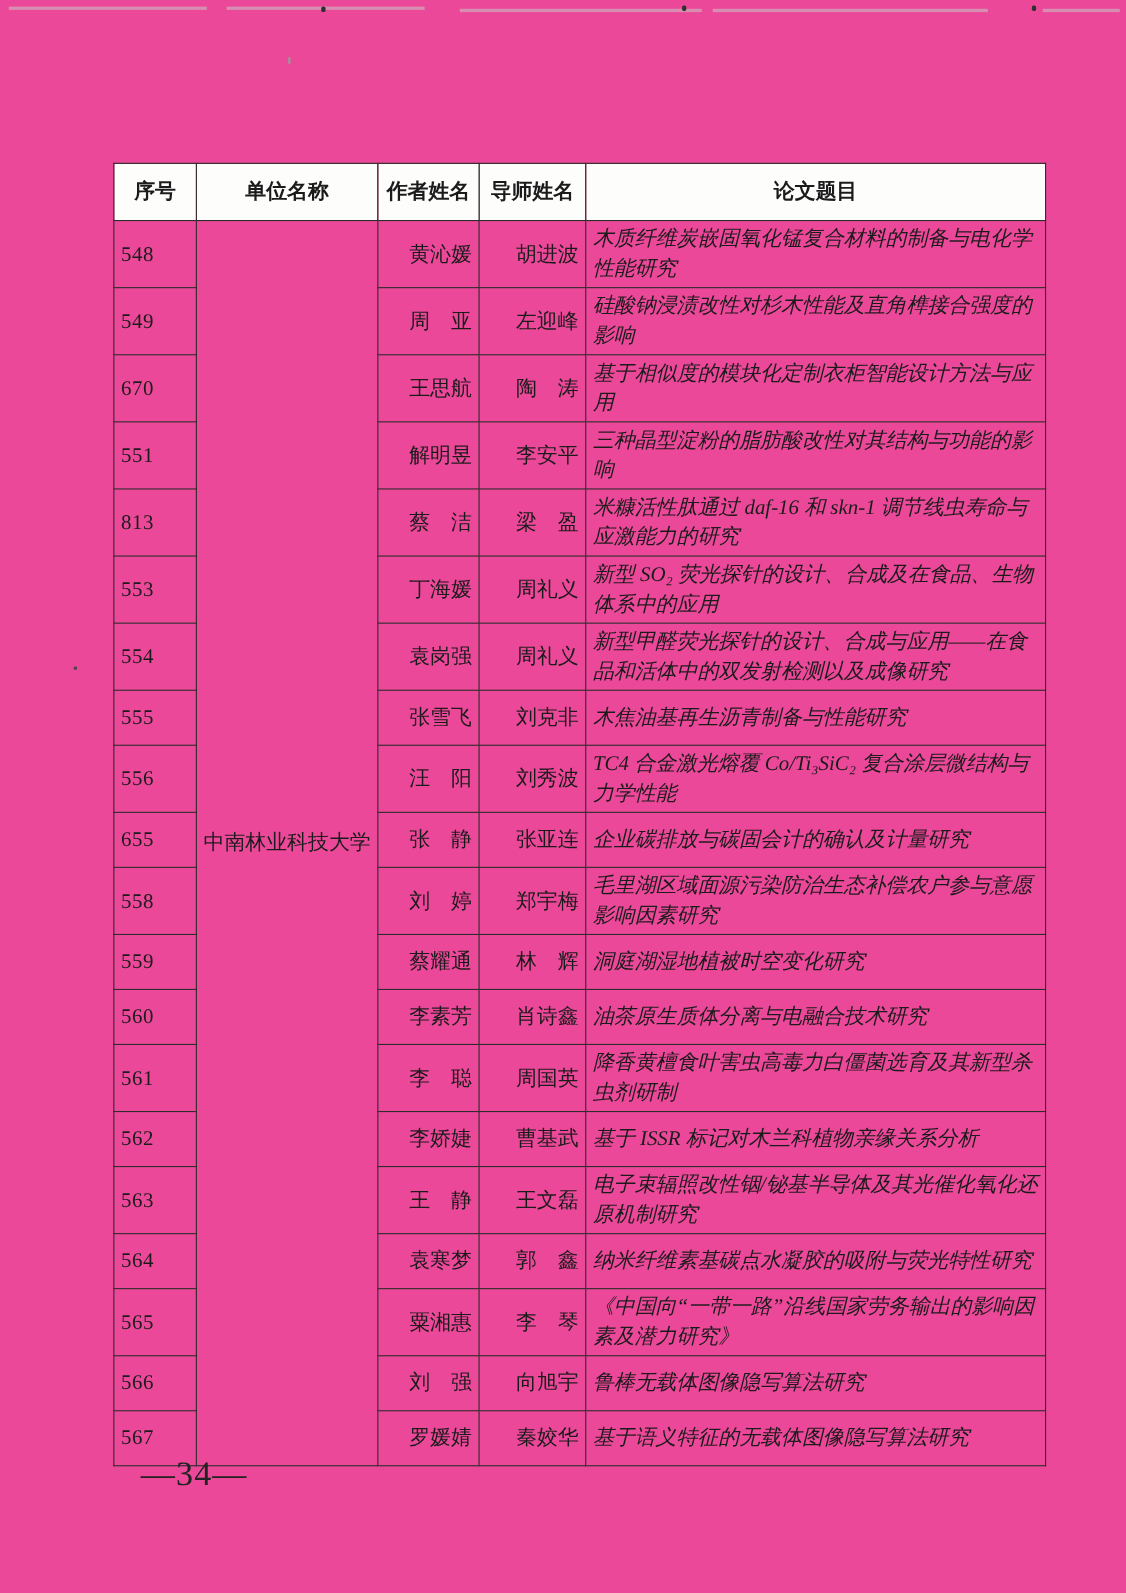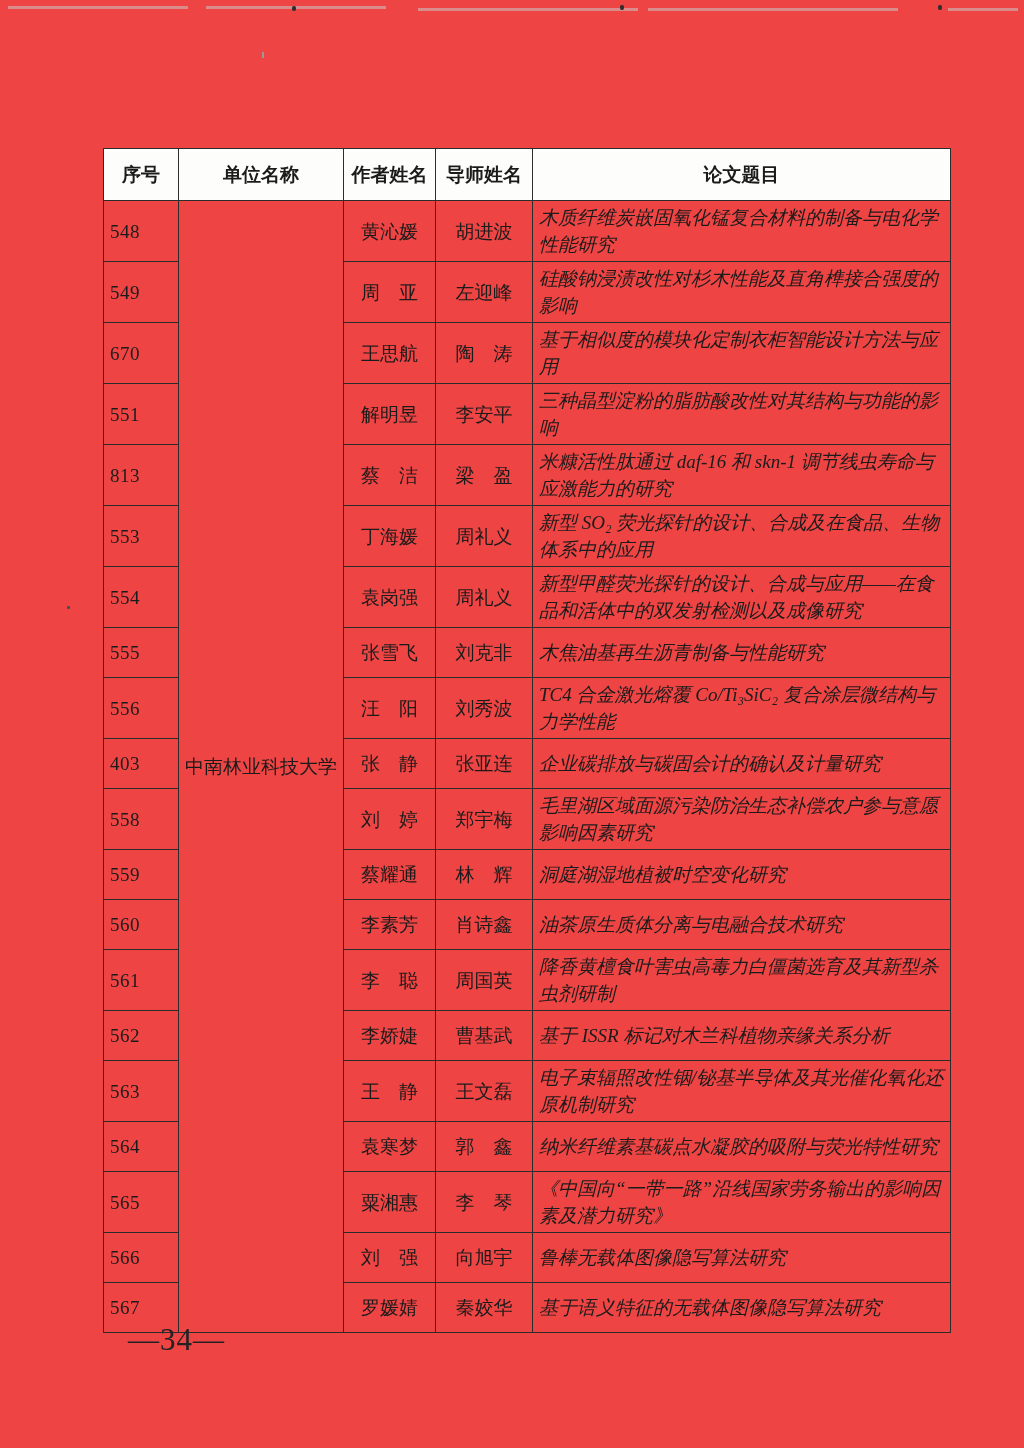--- a/index.html
+++ b/index.html
@@ -4,21 +4,21 @@
 <style>
   html, body {
     margin: 0;
     padding: 0;
     background: #ffffff;
   }
   #page {
     position: relative;
     width: 1024px;
     height: 1448px;
-    background: #ef4444;
+    background: #ec4899;
     overflow: hidden;
     font-family: "Liberation Serif", "DejaVu Serif", serif;
     color: #1b1b1b;
   }
 
   
   .artifact { position: absolute; pointer-events: none; }
   .dash-line { height: 3px; background: #c9c9c9; opacity: 0.55; }
   .dot { width: 4px; height: 5px; background: #2f2f2f; border-radius: 40%; }
   .tiny-mark { width: 2px; height: 6px; background: #9a9a9a; }
@@ -54,21 +54,21 @@
     letter-spacing: 0.5px;
   }
   td.cell-unit {
     text-align: center;
     padding-left: 12px;
     padding-right: 10px;
     font-size: 20px;
     margin-left: 24px;
   }
   td.cell-name {
-    text-align: center;
+    text-align: right;
     font-size: 20px;
     white-space: nowrap;
   }
   td.cell-title {
     text-align: left;
     padding-left: 9px;
     padding-right: 6px;
     font-style: italic;
   }
 
@@ -164,21 +164,21 @@
         <td class="cell-name">刘克非</td>
         <td class="cell-title">木焦油基再生沥青制备与性能研究</td>
       </tr>
       <tr>
         <td class="cell-no">556</td>
         <td class="cell-name">汪　阳</td>
         <td class="cell-name">刘秀波</td>
         <td class="cell-title">TC4 合金激光熔覆 Co/Ti₃SiC₂ 复合涂层微结构与力学性能</td>
       </tr>
       <tr>
-        <td class="cell-no">403</td>
+        <td class="cell-no">655</td>
         <td class="cell-name">张　静</td>
         <td class="cell-name">张亚连</td>
         <td class="cell-title">企业碳排放与碳固会计的确认及计量研究</td>
       </tr>
       <tr>
         <td class="cell-no">558</td>
         <td class="cell-name">刘　婷</td>
         <td class="cell-name">郑宇梅</td>
         <td class="cell-title">毛里湖区域面源污染防治生态补偿农户参与意愿影响因素研究</td>
       </tr>

